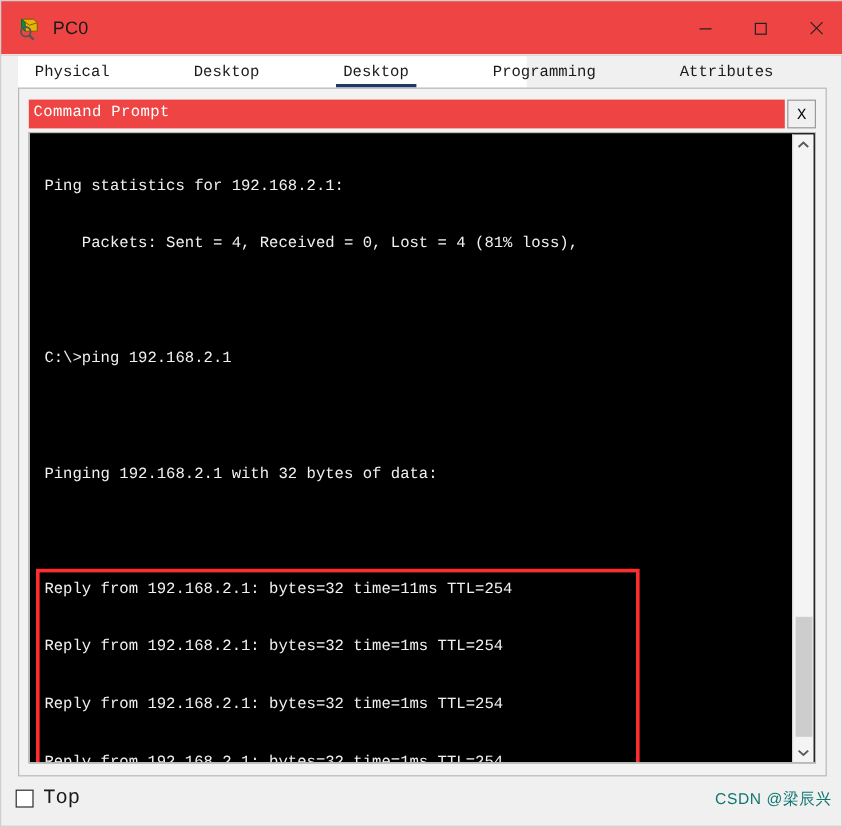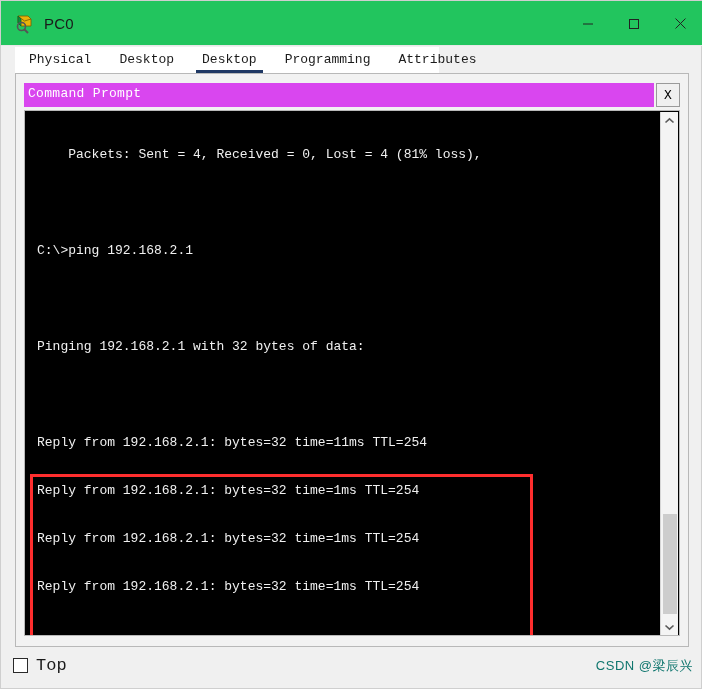--- a/index.html
+++ b/index.html
@@ -25,21 +25,21 @@
     box-sizing: border-box;
     border: 1px solid #cfcfcf;
   }
 
   
   .titlebar {
     position: absolute;
     left: 0; top: 0;
     width: 702px;
     height: 45px;
-    background: #22c55e;
+    background: #ef4444;
     border-bottom: 1px solid #e8e8e8;
     box-sizing: border-box;
   }
   .title-left {
     position: absolute;
     left: 14px; top: 0;
     height: 45px;
     display: flex;
     align-items: center;
     gap: 9px;
@@ -85,20 +85,21 @@
     width: 424px;
     height: 26px;
     background: #ffffff;
   }
   .tabs {
     position: absolute;
     left: 0; top: 0;
     display: flex;
     height: 26px;
     align-items: flex-end;
+    gap: 42px;
   }
   .tab {
     font-family: "Liberation Mono", monospace;
     font-size: 13px;
     color: #1b1b1b;
     padding: 0 14px;
     height: 26px;
     line-height: 26px;
     position: relative;
     cursor: default;
@@ -135,21 +136,21 @@
     position: absolute;
     left: 0; top: 0;
     width: 656px;
     height: 24px;
   }
   .cmd-title-blue {
     position: absolute;
     left: 0; top: 0;
     width: 630px;
     height: 24px;
-    background: #d946ef;
+    background: #ef4444;
   }
   .cmd-title-label {
     position: absolute;
     left: 4px; top: 3px;
     font-family: "Liberation Mono", monospace;
     font-size: 13px;
     color: #ffffff;
     letter-spacing: 0.3px;
   }
   .cmd-close {
@@ -329,20 +330,21 @@
 
       <div class="cmd-titlebar">
         <div class="cmd-title-blue">
           <span class="cmd-title-label">Command Prompt</span>
         </div>
         <div class="cmd-close">X</div>
       </div>
 
       <div class="terminal">
         <div class="term-text">
+          <div class="line">Ping statistics for 192.168.2.1:</div>
           <div class="line">    Packets: Sent = 4, Received = 0, Lost = 4 (81% loss),</div>
           <div class="line"></div>
           <div class="line">C:\&gt;ping 192.168.2.1</div>
           <div class="line"></div>
           <div class="line">Pinging 192.168.2.1 with 32 bytes of data:</div>
           <div class="line"></div>
           <div class="line">Reply from 192.168.2.1: bytes=32 time=11ms TTL=254</div>
           <div class="line">Reply from 192.168.2.1: bytes=32 time=1ms TTL=254</div>
           <div class="line">Reply from 192.168.2.1: bytes=32 time=1ms TTL=254</div>
           <div class="line">Reply from 192.168.2.1: bytes=32 time=1ms TTL=254</div>

